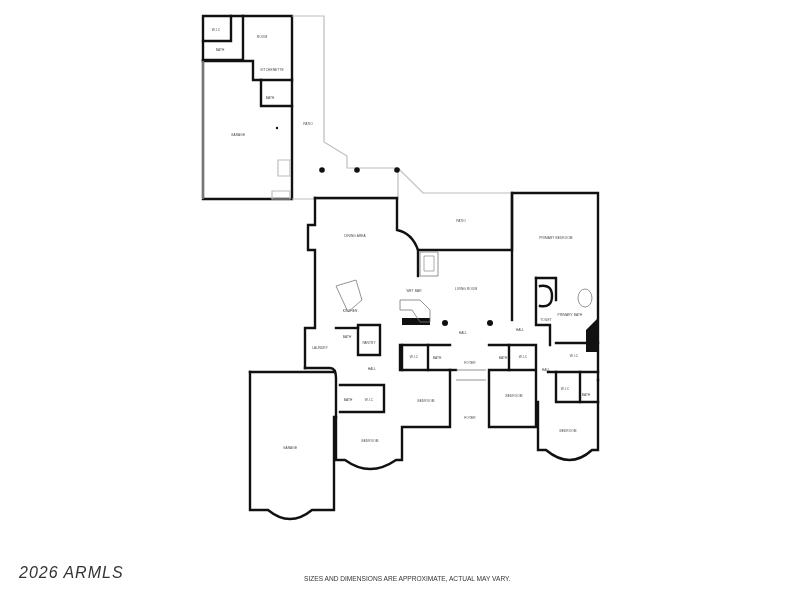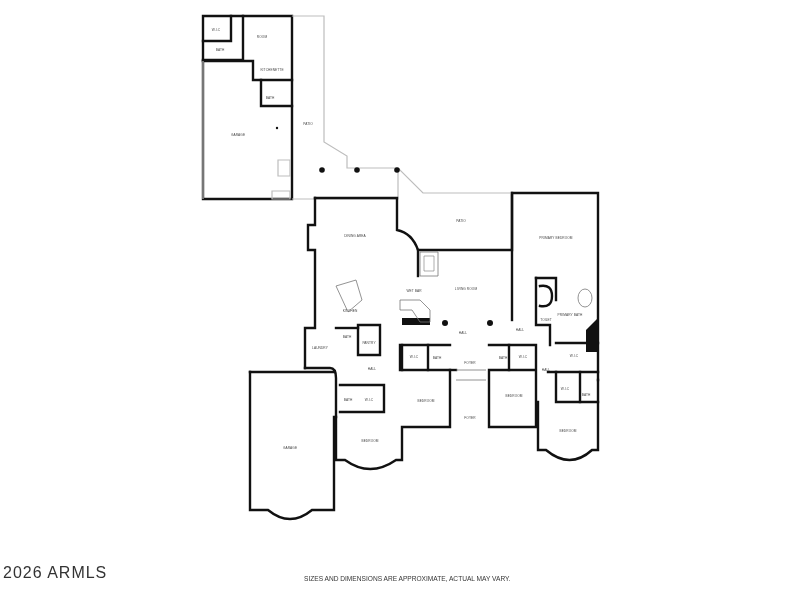--- a/index.html
+++ b/index.html
@@ -2,21 +2,21 @@
 <html><head>
 <meta charset="utf-8">
 <style>
   html, body { margin:0; padding:0; background:#ffffff; }
   body { width:800px; height:600px; position:relative; overflow:hidden; font-family:"Liberation Sans", sans-serif; }
   #plan { position:absolute; left:0; top:0; width:800px; height:600px; }
   .wall { stroke:#111; stroke-width:2.4; fill:none; stroke-linecap:square; }
   .thin { stroke:#bdbdbd; stroke-width:1.2; fill:none; }
   .mid { stroke:#777; stroke-width:0.8; fill:none; }
   .room-label { position:absolute; font-size:3.2px; color:#444; text-transform:uppercase; letter-spacing:0.1px; white-space:nowrap; transform:translate(-50%,-50%); }
-  .copyright { position:absolute; left:3px; top:564px; font-size:16px; color:#333; letter-spacing:1px; font-weight:300; }
+  .copyright { position:absolute; left:19px; top:564px; font-size:16px; color:#333; letter-spacing:1px; font-weight:300;font-style:italic; }
   .disclaimer { position:absolute; left:304px; top:575px; font-size:6.6px; color:#333; white-space:nowrap; }
 </style>
 </head>
 <body>
 
 <svg id="plan" viewBox="0 0 800 600" xmlns="http://www.w3.org/2000/svg">
 
   <g>
     <path class="wall" d="M203 16 L292 16 L292 199 L203 199 Z"></path>
     <path class="wall" d="M203 60 L243 60 L243 16"></path>

